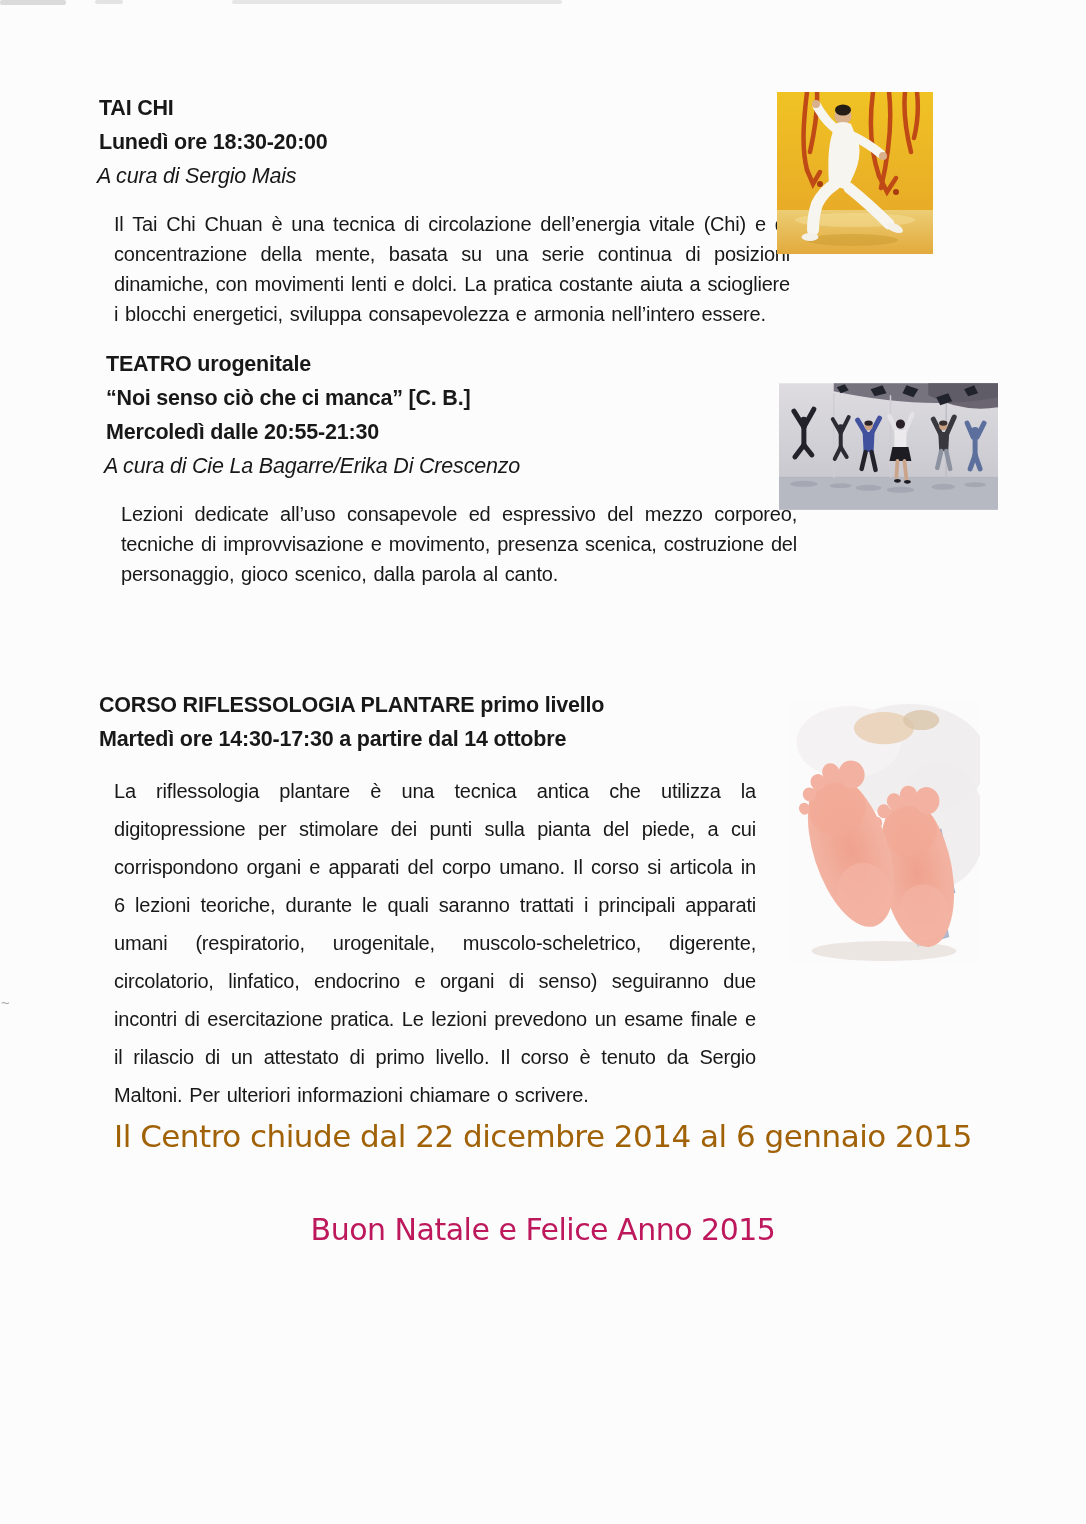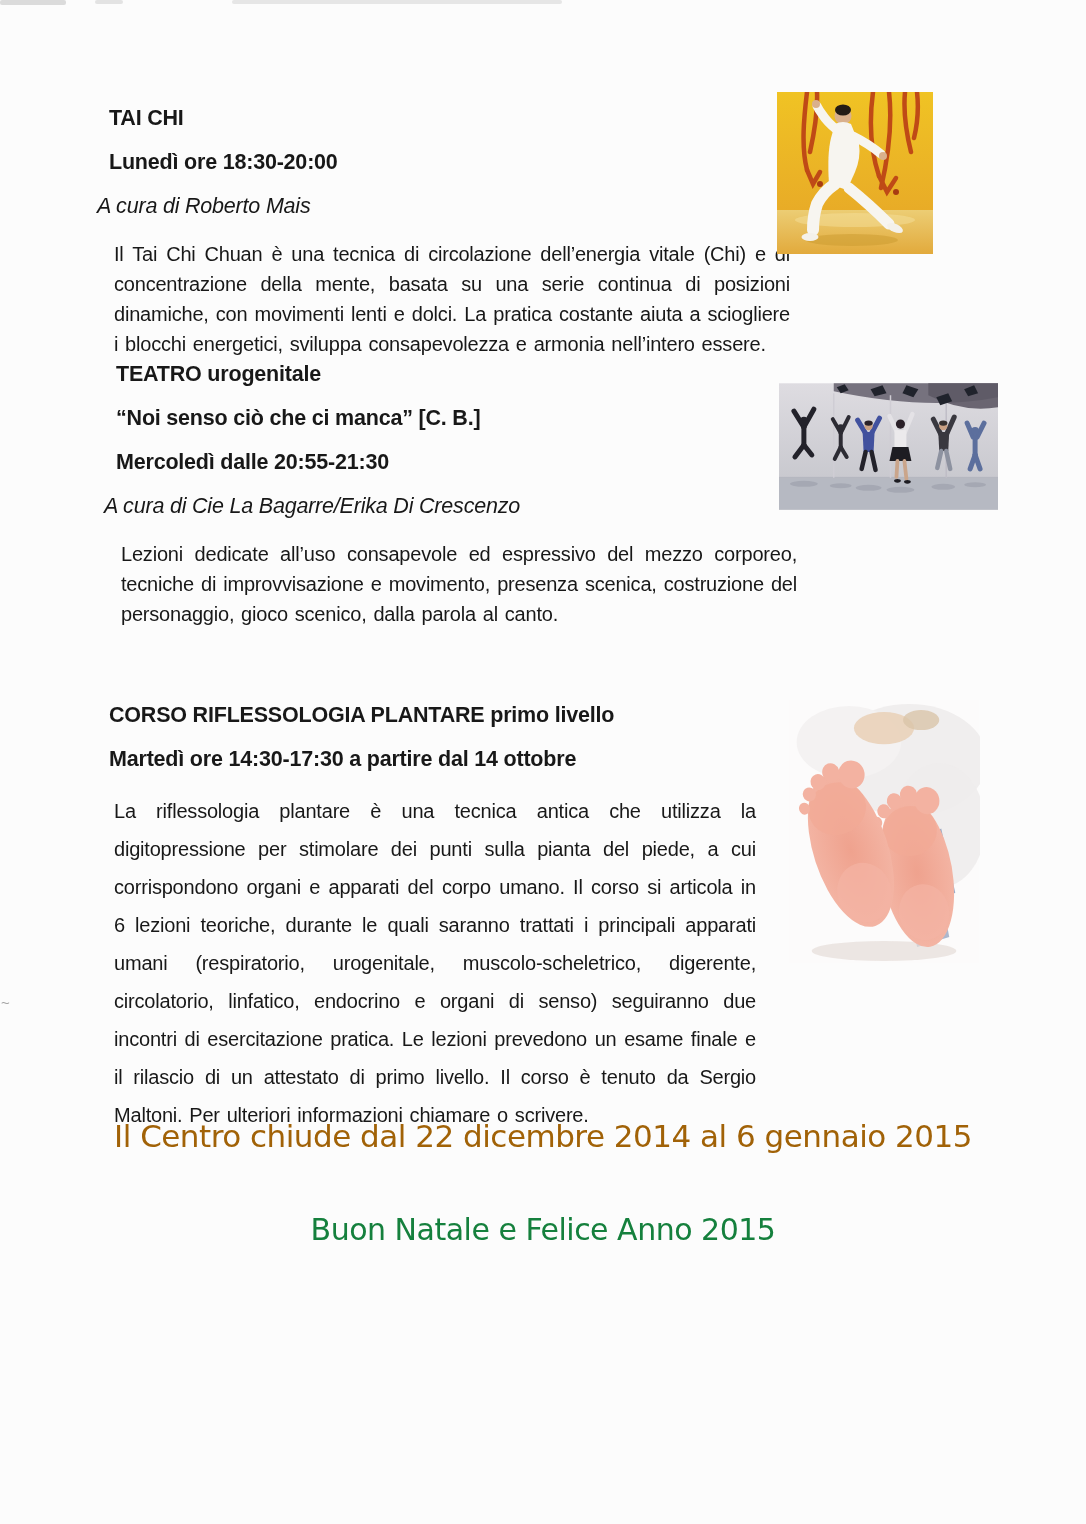--- a/index.html
+++ b/index.html
@@ -23,21 +23,21 @@
     background: none; color: #8a8a8a; font-size: 15px; line-height: 10px;
     left: 1px; top: 998px; opacity: .8;
   }
 
   .course { position: absolute; width: 676px; }
   .course-taichi  { left: 97px;  top: 90px;  }
   .course-teatro  { left: 104px; top: 346px; }
   .course-riflesso{ left: 97px;  top: 687px; }
 
   .course h2, .course .bold-line {
-    margin: 12px;
+    margin: 2px;
     font-size: 21.5px;
     font-weight: 700;
     line-height: 32px;
     letter-spacing: -0.2px;
   }
   .course .curator {
     margin: 0;
     font-size: 21.5px;
     font-style: italic;
     line-height: 32px;
@@ -79,21 +79,21 @@
 <div class="page">
 
   <div class="artifact a1"></div>
   <div class="artifact a2"></div>
   <div class="artifact a3"></div>
   <div class="artifact tilde">~</div>
 
   <section class="course course-taichi">
     <h2>TAI CHI</h2>
     <p class="bold-line">Lunedì ore 18:30-20:00</p>
-    <p class="curator">A cura di Roberto Mais</p>
+    <p class="curator">A cura di Sergio Mais</p>
     <p class="desc">Il Tai Chi Chuan è una tecnica di circolazione dell’energia vitale (Chi) e di concentrazione della mente, basata su una serie continua di posizioni dinamiche, con movimenti lenti e dolci. La pratica costante aiuta a sciogliere i blocchi energetici, sviluppa consapevolezza e armonia nell’intero essere.</p>
   </section>
 
   <figure class="photo photo-taichi">
     <svg width="156" height="162" viewBox="0 0 156 162">
       <defs>
         <linearGradient id="wallG" x1="0" y1="0" x2="0" y2="1">
           <stop offset="0" stop-color="#f0c324"></stop>
           <stop offset="0.75" stop-color="#e8ab27"></stop>
         </linearGradient>
@@ -286,15 +286,15 @@
         <ellipse cx="86" cy="78" rx="13" ry="14" fill="#f3b2a1"></ellipse>
         <ellipse cx="67" cy="70" rx="8.5" ry="9.5" fill="#f3b2a1"></ellipse>
         <ellipse cx="52" cy="75" rx="7.5" ry="8" fill="#f3b2a1"></ellipse>
         <ellipse cx="40" cy="84" rx="6.5" ry="7" fill="#f3b2a1"></ellipse>
         <ellipse cx="31" cy="96" rx="5.5" ry="6" fill="#f3b2a1"></ellipse>
       </g>
     </svg>
   </figure>
 
   <p class="closure-line l1" style="color: #a16207;">Il Centro chiude dal 22 dicembre 2014 al 6 gennaio 2015</p>
-  <p class="closure-line l2" style="color: #15803d;">Buon Natale e Felice Anno 2015</p>
+  <p class="closure-line l2" style="color: #be185d;">Buon Natale e Felice Anno 2015</p>
 
 </div>
 
 </body></html>

